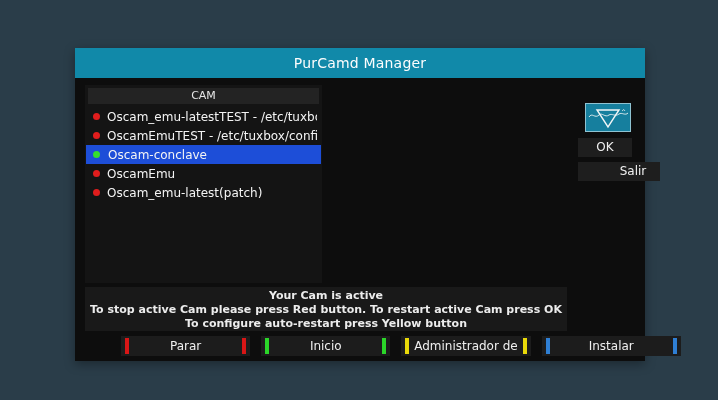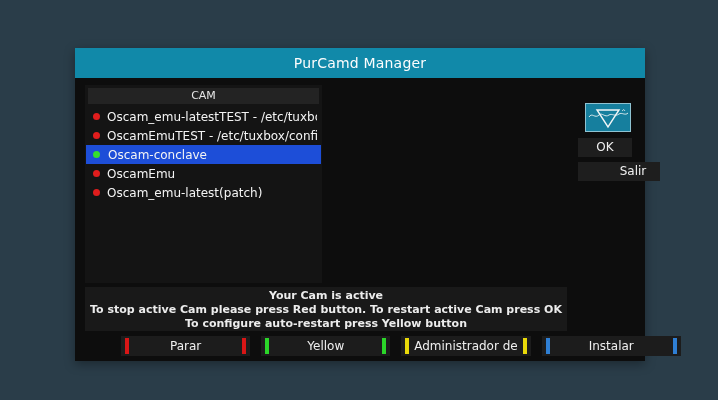--- a/index.html
+++ b/index.html
@@ -128,21 +128,21 @@
     </div>
 
     <div class="button-row">
       <div class="color-btn">
         <span class="bar l" style="background: rgb(216, 22, 22);"></span>
         <span>Parar</span>
         <span class="bar r" style="background: rgb(216, 22, 22);"></span>
       </div>
       <div class="color-btn">
         <span class="bar l" style="background: rgb(43, 214, 41);"></span>
-        <span>Yellow</span>
+        <span>Inicio</span>
         <span class="bar r" style="background: rgb(43, 214, 41);"></span>
       </div>
       <div class="color-btn">
         <span class="bar l" style="background: rgb(233, 217, 9);"></span>
         <span>Administrador de Cron</span>
         <span class="bar r" style="background: rgb(233, 217, 9);"></span>
       </div>
       <div class="color-btn">
         <span class="bar l" style="background: rgb(47, 127, 212);"></span>
         <span>Instalar</span>

